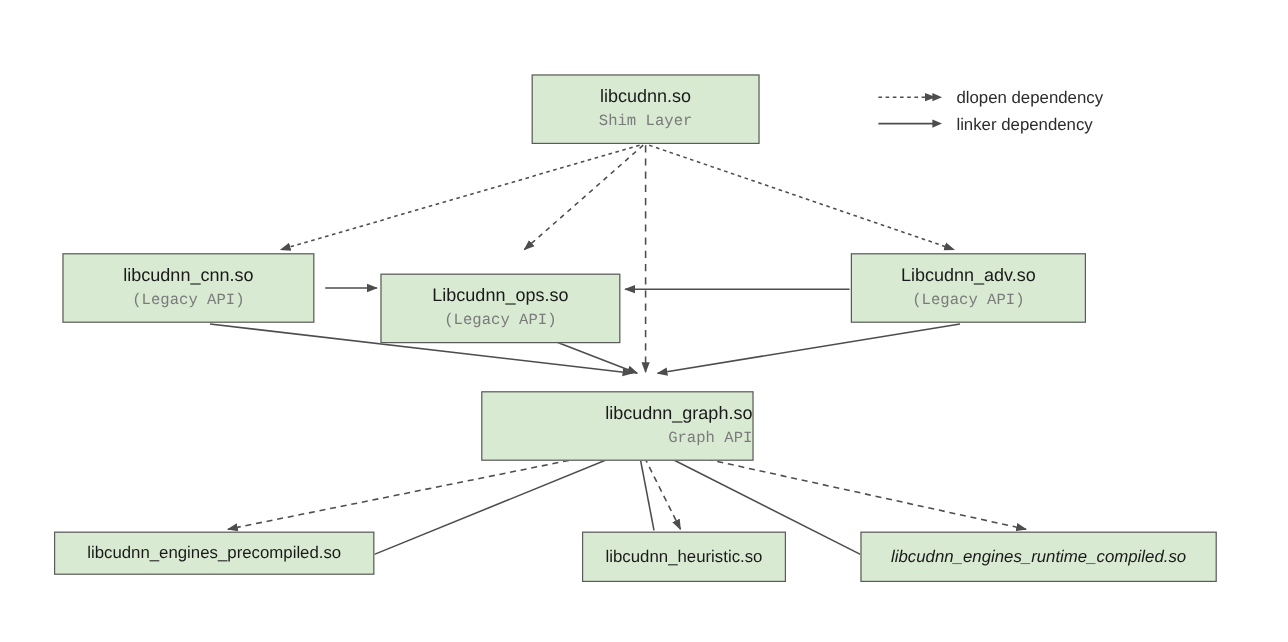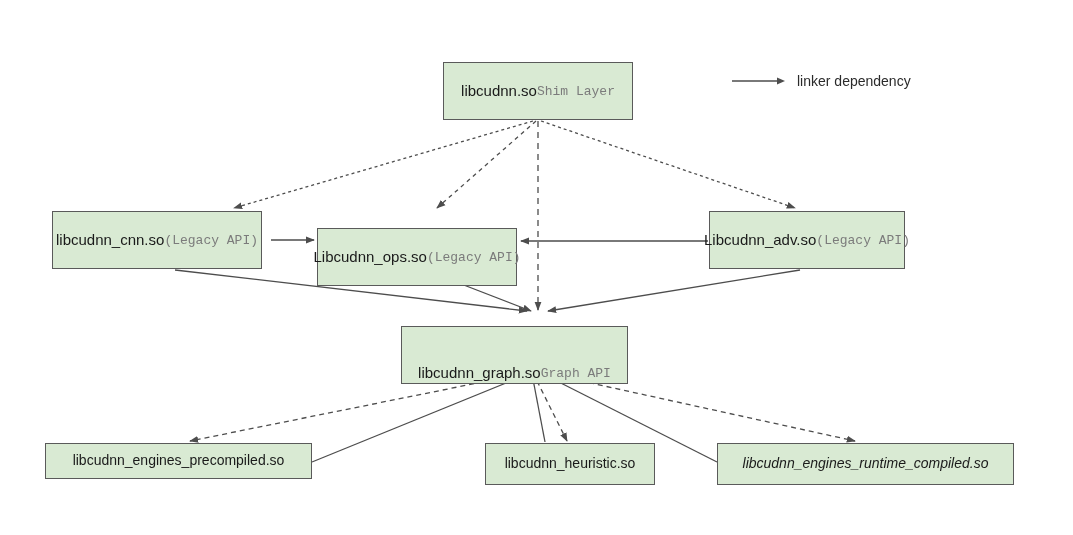--- a/index.html
+++ b/index.html
@@ -23,21 +23,21 @@
     top: 0;
     width: 1073px;
     height: 535px;
   }
   .node {
     position: absolute;
     box-sizing: border-box;
     background: #d9ead3;
     border: 1.6px solid #5a5a5a;
     display: flex;
-    flex-direction: row;
+    flex-direction: column;
     align-items: center;
     justify-content: center;
     z-index: 3;
   }
   .node .title {
     font-family: "Liberation Sans", sans-serif;
     font-size: 15px;
     color: #1a1a1a;
     line-height: 1.25;
     white-space: nowrap;
@@ -156,20 +156,27 @@
     <div class="title">libcudnn_heuristic.so</div>
   </div>
 
   <div class="node single" style="left:717px; top:443px; width:297px; height:42px;font-style:italic;">
     <div class="title">libcudnn_engines_runtime_compiled.so</div>
   </div>
 
   <div id="legend">
     <div class="legend-row">
       <svg class="legend-sample" viewBox="0 0 56 12" xmlns="http://www.w3.org/2000/svg">
+        <path d="M 1 6 L 48 6" fill="none" stroke="#4d4d4d" stroke-width="1.3" stroke-dasharray="3,3" marker-end="url(#arrow-dlopen)"></path>
+        <path d="M 46 2.6 L 54 6 L 46 9.4 z" fill="#4d4d4d"></path>
+      </svg>
+      <span class="legend-label">dlopen dependency</span>
+    </div>
+    <div class="legend-row">
+      <svg class="legend-sample" viewBox="0 0 56 12" xmlns="http://www.w3.org/2000/svg">
         <path d="M 1 6 L 48 6" fill="none" stroke="#4d4d4d" stroke-width="1.3"></path>
         <path d="M 46 2.6 L 54 6 L 46 9.4 z" fill="#4d4d4d"></path>
       </svg>
       <span class="legend-label">linker dependency</span>
     </div>
   </div>
 
 </div>
 
 </body></html>

